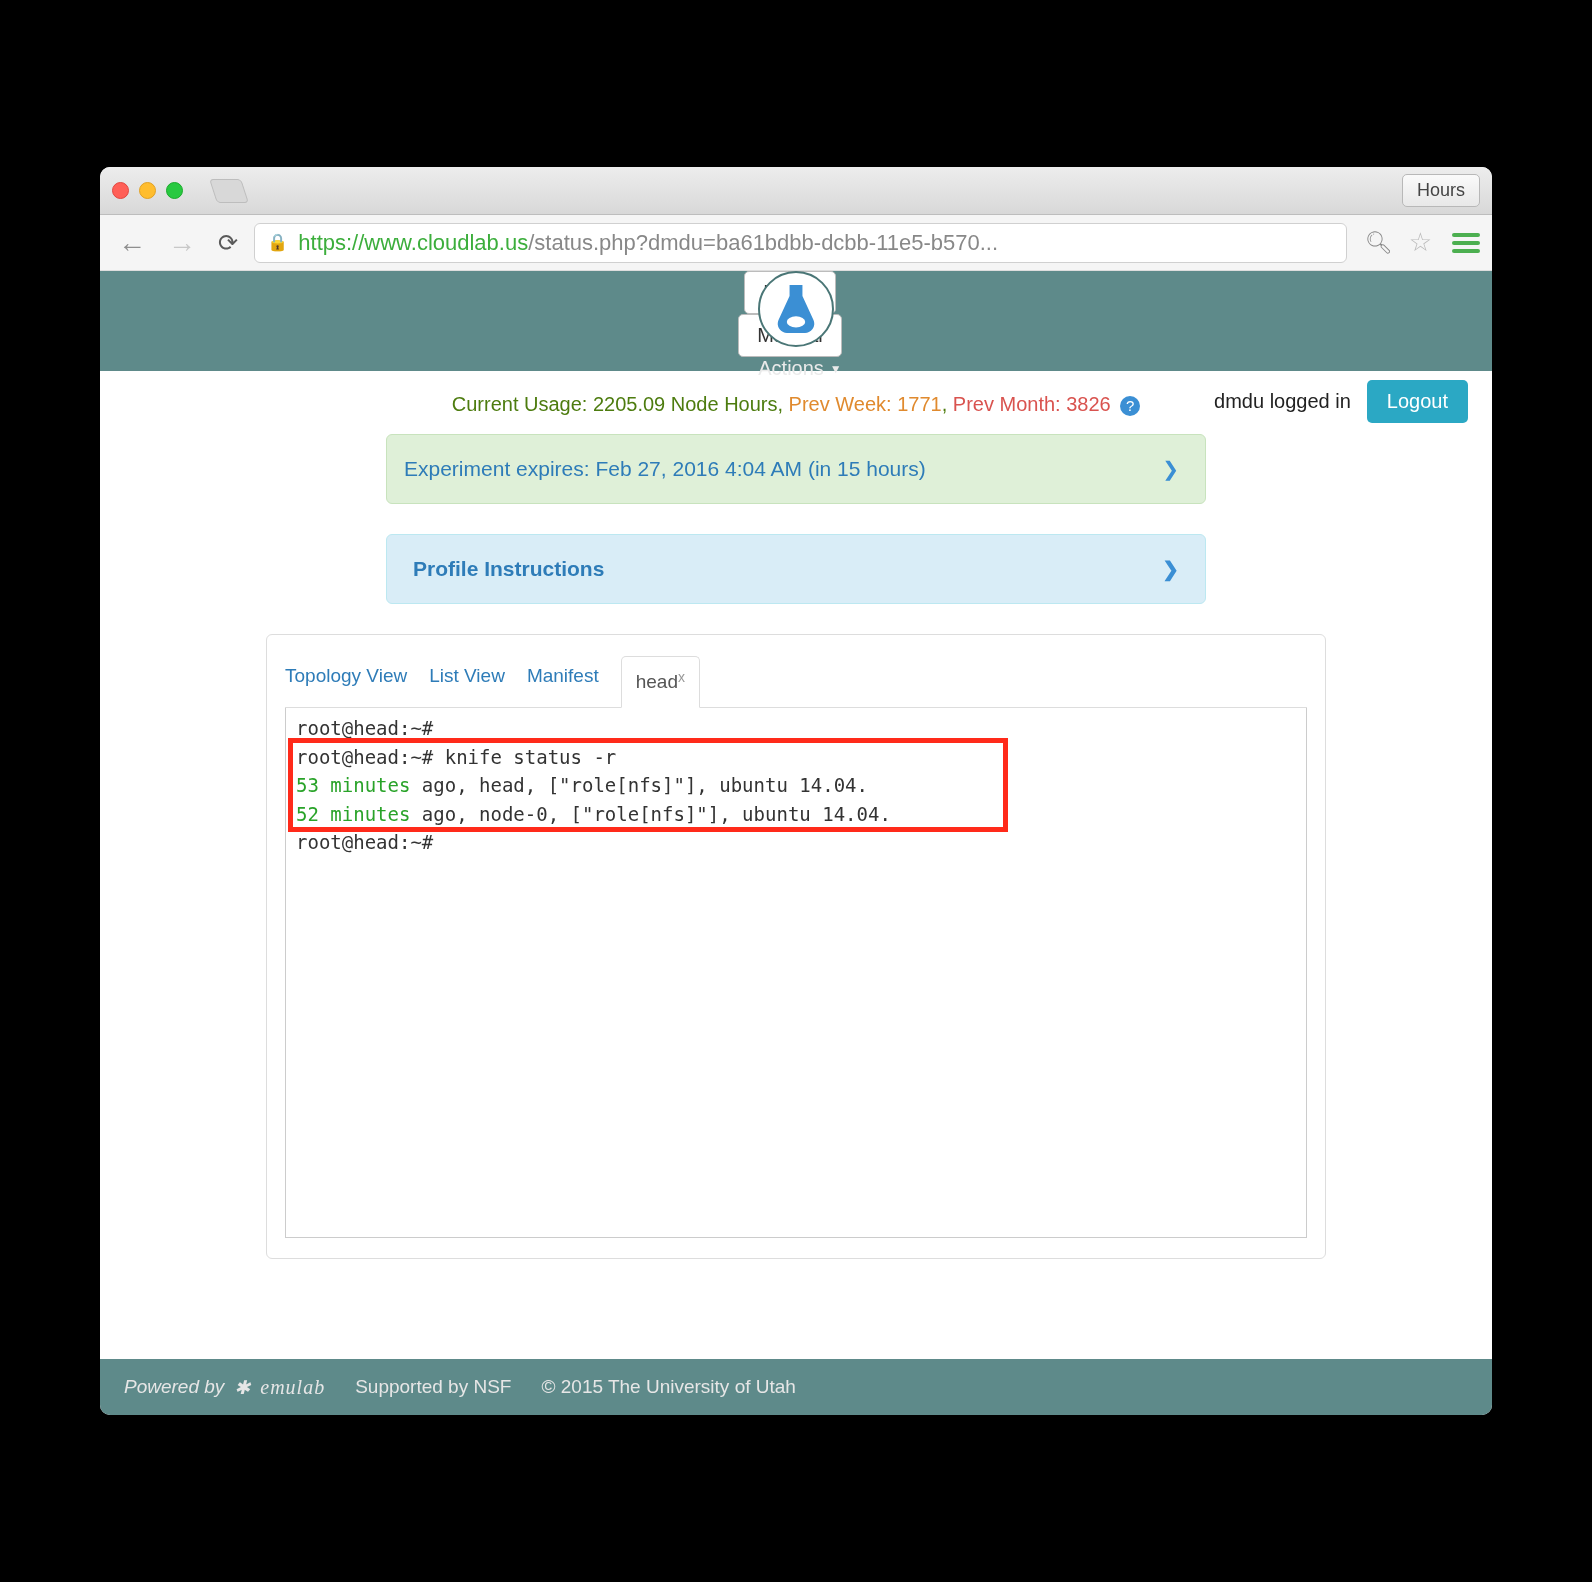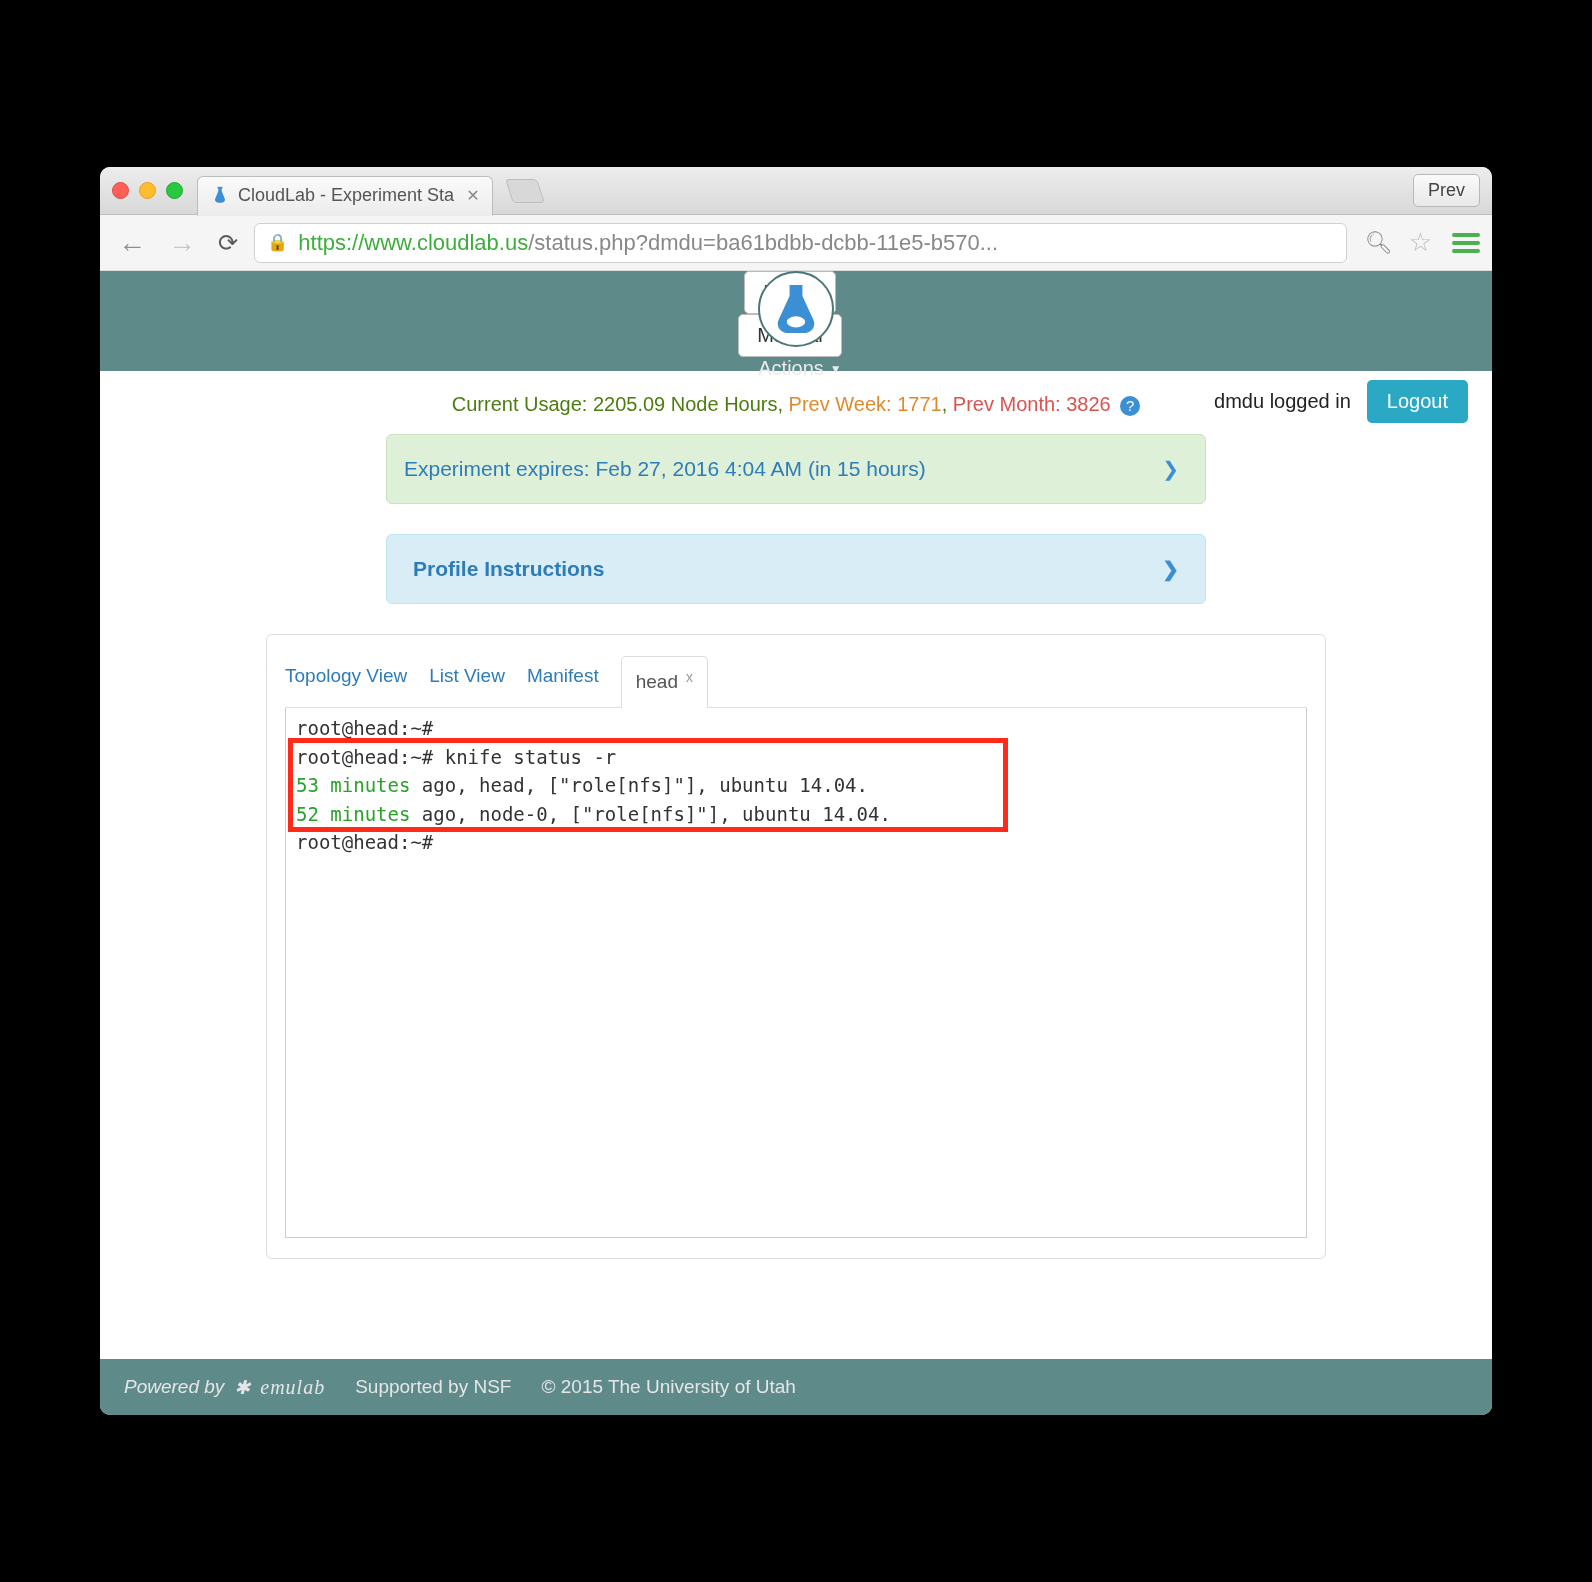--- a/index.html
+++ b/index.html
@@ -114,21 +114,21 @@
   .panel .chev { color:#3b8fd4; font-size:20px; }
   .termwrap {
     border:1px solid #ddd; border-radius:6px; padding: 20px 18px 0;
     max-width: 1060px; margin: 16px auto 0;
   }
   .tabrow { display:flex; align-items:center; gap:22px; font-size:19px; border-bottom:1px solid #ddd; }
   .tabrow a { color:#2e7cb8; padding-bottom:10px; text-decoration:none;}
   .tabrow .active-tab {
     border:1px solid #ddd; border-bottom:1px solid #fff;
     border-radius:5px 5px 0 0; padding:14px 14px; color:#555; position:relative; top:1px;
-    display:flex; align-items:center; gap:8px;
+    display:flex; align-items:center; gap:0;
   }
   .tabrow .tab-x { color:#999; font-size:14px; position:relative; top:-5px;}
   .terminal {
     background:#fff; border:1px solid #ccc; border-top:none;
     font-family: Menlo, Consolas, monospace; font-size:19px; color:#333;
     padding: 6px 10px 0; height: 530px; position:relative; line-height:1.5;
     margin-bottom:20px;
   }
   .highlight-box {
     position:absolute; left:2px; top: 30px; width:720px; height:94px;
@@ -148,32 +148,22 @@
 <body>
 
 <div class="window">
 
   <div class="titlebar">
     <div class="traffic">
       <div class="dot red"></div>
       <div class="dot yellow"></div>
       <div class="dot green"></div>
     </div>
-    <div class="tab">
-      <span class="favicon">
-        <svg viewBox="0 0 24 24">
-            <path fill="#3b8fd4" d="M10 2h4v4l4 10a4 4 0 0 1-4 4H10a4 4 0 0 1-4-4l4-10V2z"></path>
-            <rect x="9" y="1" width="6" height="2" fill="#3b8fd4"></rect>
-          </svg>
-      </span>
-      <span>CloudLab - Experiment Sta</span>
-      <span class="close">✕</span>
-    </div>
     <div class="newtab"></div>
-    <button class="user-btn">Prev</button>
+    <button class="user-btn">Hours</button>
   </div>
 
   <div class="toolbar">
     <span class="nav-arrow">←</span>
     <span class="nav-arrow" style="color:#c8c8c8">→</span>
     <span class="reload">⟳</span>
     <div class="urlbar">
       <span class="lock">🔒</span>
       <span>
         <span class="url-green">https</span><span class="url-green">://www.cloudlab.us</span><span class="url-grey">/status.php?dmdu=ba61bdbb-dcbb-11e5-b570...</span>

